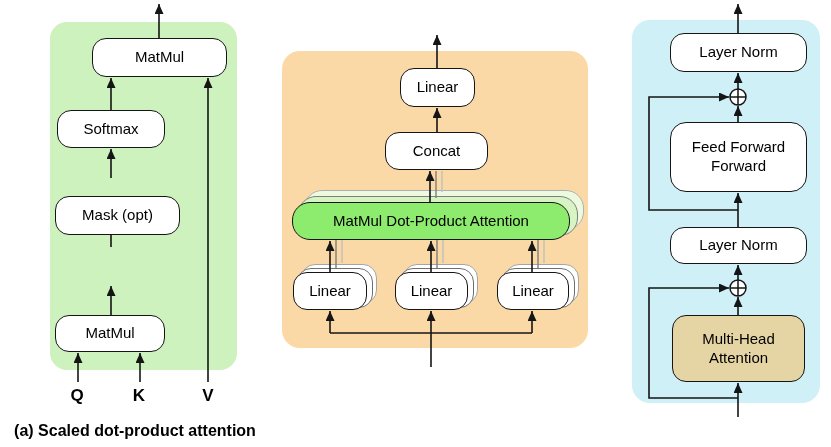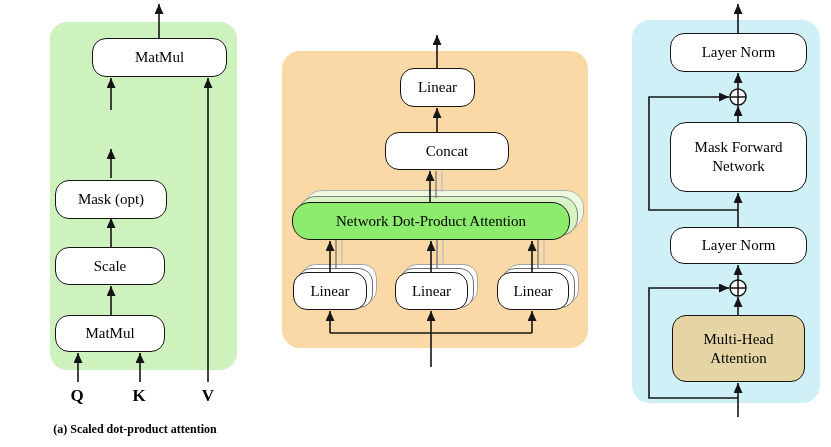--- a/index.html
+++ b/index.html
@@ -1,18 +1,18 @@
 <!DOCTYPE html>
 <html style="--panel-a-bg: #cdf2bd; --panel-b-bg: #fbd9a6; --panel-c-bg: #cff0f6; --attention-green: #8deb6e; --attention-shadow1: #d8f4c2; --attention-shadow2: #edfae0; --mha-fill: #e6d5a4; --line: #151515;"><head>
 <meta charset="utf-8">
 <style>
   html,body{margin:0;padding:0;background:#fff;}
   .figure{
     position:relative;width:831px;height:447px;background:#ffffff;overflow:hidden;
-    font-family:Liberation Serif, serif;color:#000;
+    font-family:Liberation Sans, sans-serif;color:#000;
   }
   .panel{position:absolute;z-index:0;border-radius:17px;}
   .panel-a{left:50px;top:22px;width:187px;height:348px;background:var(--panel-a-bg,#cdf2bd);}
   .panel-b{left:282px;top:51px;width:306px;height:297px;background:var(--panel-b-bg,#fbd9a6);border-radius:18px;}
   .panel-c{left:632px;top:20px;width:188px;height:383px;background:var(--panel-c-bg,#cff0f6);border-radius:18px;}
 
   .shadow{position:absolute;z-index:1;border-radius:14px;background:#fff;}
   .attn-shadow{border-radius:18px;}
 
   .lines{position:absolute;left:0;top:0;z-index:2;pointer-events:none;}
@@ -31,21 +31,21 @@
   }
   .box.wrap{white-space:normal;padding:0 14px;}
   .box.attn{background:var(--attention-green,#8deb6e);border-radius:18px;}
   .box.mha{background:var(--mha-fill,#e6d5a4);}
   .qkv{
     position:absolute;z-index:3;transform:translateX(-50%);
     font-weight:700;font-size:17px;white-space:nowrap;
   }
   .caption{
     position:absolute;z-index:3;top:422px;transform:translateX(-50%);
-    font-weight:700;font-size:12px;white-space:nowrap;
+    font-weight:700;font-size:16px;white-space:nowrap;
   }
 </style>
 </head>
 <body>
 
 <div class="figure">
 
   <div class="panel panel-a"></div>
   <div class="panel panel-b"></div>
   <div class="panel panel-c"></div>
@@ -110,34 +110,34 @@
       <circle class="plus-circle" cx="738" cy="97" r="8"></circle>
       <path class="plus-cross" d="M738,89 L738,105 M730,97 L746,97"></path>
     </g>
     <g>
       <circle class="plus-circle" cx="738" cy="288" r="8"></circle>
       <path class="plus-cross" d="M738,280 L738,296 M730,288 L746,288"></path>
     </g>
   </svg>
 
   <div class="box" style="left:92px;top:38px;width:135px;height:39px">MatMul</div>
-  <div class="box" style="left:55px;top:180px;width:112px;height:39px">Mask (opt)</div>
-  <div class="box" style="left:55px;top:247px;width:110px;height:38px">Scale</div>
+  <div class="box" style="left:57px;top:110px;width:108px;height:38px">Softmax</div>
+  <div class="box" style="left:55px;top:196px;width:125px;height:39px">Mask (opt)</div>
   <div class="box" style="left:55px;top:315px;width:110px;height:37px">MatMul</div>
   <div class="qkv" style="left:77px;top:386px">Q</div>
   <div class="qkv" style="left:139px;top:386px">K</div>
   <div class="qkv" style="left:208px;top:386px">V</div>
 
   <div class="box" style="left:400px;top:68px;width:75px;height:39px">Linear</div>
-  <div class="box" style="left:385px;top:132px;width:124px;height:38px">Concat</div>
-  <div class="box attn" style="left:292px;top:202px;width:278px;height:38px">Network Dot-Product Attention</div>
+  <div class="box" style="left:385px;top:132px;width:103px;height:38px">Concat</div>
+  <div class="box attn" style="left:292px;top:202px;width:278px;height:38px">MatMul Dot-Product Attention</div>
   <div class="box" style="left:293px;top:272px;width:74px;height:38px">Linear</div>
   <div class="box" style="left:395px;top:272px;width:73px;height:38px">Linear</div>
   <div class="box" style="left:497px;top:272px;width:72px;height:38px">Linear</div>
 
   <div class="box" style="left:670px;top:33px;width:137px;height:39px">Layer Norm</div>
-  <div class="box wrap" style="left:670px;top:122px;width:137px;height:70px;border-radius:16px">Mask Forward Network</div>
+  <div class="box wrap" style="left:670px;top:122px;width:137px;height:70px;border-radius:16px">Feed Forward Forward</div>
   <div class="box" style="left:670px;top:227px;width:137px;height:37px">Layer Norm</div>
   <div class="box mha wrap" style="left:672px;top:315px;width:133px;height:67px">Multi-Head Attention</div>
 
   <div class="caption" style="left:135px">(a) Scaled dot-product attention</div>
 
 </div>
 
 </body></html>

